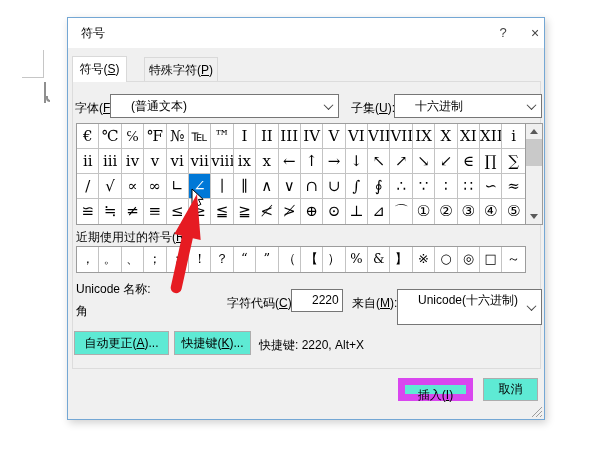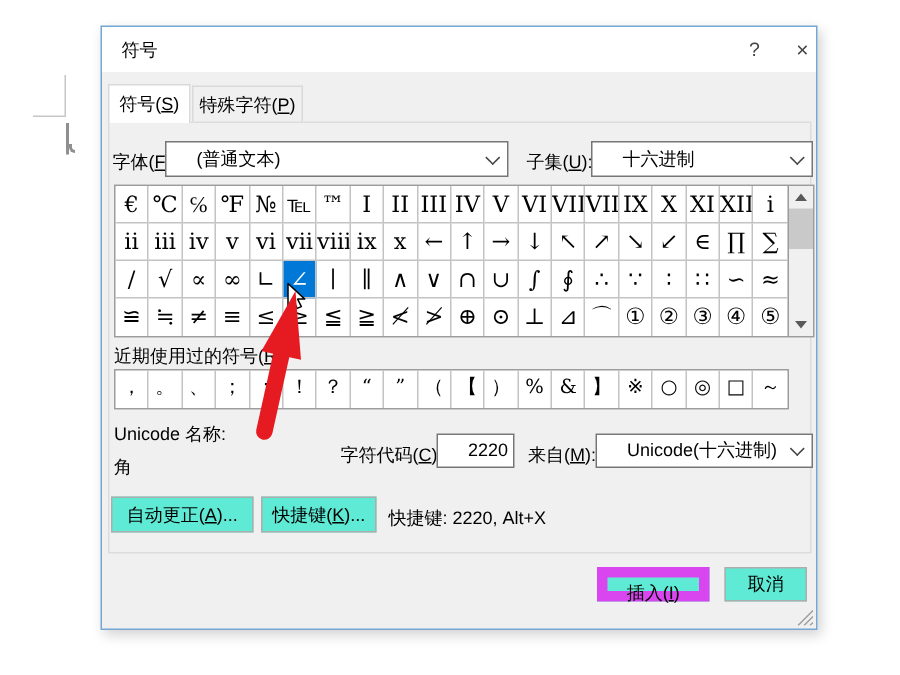--- a/index.html
+++ b/index.html
@@ -22,21 +22,21 @@
     box-shadow:2px 3px 8px rgba(0,0,0,.18);
   }
   .titlebar{position:absolute;left:0;top:0;width:100%;height:30px;background:#ffffff;}
   .title{position:absolute;left:13px;top:0;line-height:30px;font-size:12px;}
   .cap-btn{position:absolute;top:0;width:22px;height:30px;text-align:center;line-height:30px;color:#444;font-size:13px;cursor:default;}
   .help-btn{left:424px;}
   .close-btn{left:456px;font-size:14px;}
   
   .tab{position:absolute;text-align:center;font-size:12px;}
   .tab-active{left:4px;top:38px;width:55px;height:26px;line-height:25px;background:#ffffff;border:1px solid #d9d9d9;border-bottom:none;z-index:3;}
-  .tab-inactive{left:60px;top:39px;width:74px;height:25px;line-height:24px;background:#f0f0f0;border:1px solid #d9d9d9;border-bottom:none;z-index:1;}
+  .tab-inactive{left:76px;top:39px;width:74px;height:25px;line-height:24px;background:#f0f0f0;border:1px solid #d9d9d9;border-bottom:none;z-index:1;}
   .pane{position:absolute;left:4px;top:63px;width:469px;height:288px;background:#f0f0f0;border:1px solid #dcdcdc;z-index:2;}
   .lbl{position:absolute;white-space:nowrap;z-index:4;}
   
   .field{position:absolute;background:#fff;border:1px solid #767676;height:24px;line-height:22px;padding-left:20px;z-index:4;overflow:hidden;}
   .dd-zone{position:absolute;right:0;top:0;bottom:0;width:19px;display:flex;align-items:center;justify-content:center;}
   .chev{width:7px;height:7px;border-right:1.4px solid #444;border-bottom:1.4px solid #444;transform:rotate(45deg) translate(-1px,-1px);}
   
   .grid-wrap{position:absolute;left:8px;top:105px;width:467px;height:102px;border:1px solid #9c9c9c;background:#fff;display:flex;z-index:4;}
   .cells{width:448px;}
   .srow{display:flex;height:25px;}
@@ -232,21 +232,21 @@
       </div>
     </div>
 
   <span class="lbl" style="left:8px;top:263px;">Unicode 名称:</span>
   <span class="lbl" style="left:8px;top:285px;">角</span>
   <span class="lbl ak" style="left:159px;top:277px;">字符代码(<u>C</u>):</span>
   <div class="field" style="left:223px;top:271px;width:52px;height:23px;line-height:21px;">
     <span>2220</span>
   </div>
   <span class="lbl ak" style="left:284px;top:277px;">来自(<u>M</u>):</span>
-  <div class="field" style="left:329px;top:271px;width:145px;height:23px;line-height:21px;">
+  <div class="field" style="left:329px;top:271px;width:145px;height:36px;line-height:21px;">
     <span>Unicode(十六进制)</span>
     <span class="dd-zone">
         <span class="chev"></span>
       </span>
   </div>
 
   <div class="btn ak" style="left:6px;top:313px;width:95px;height:24px;line-height:22px;">自动更正(<u>A</u>)...</div>
   <div class="btn ak" style="left:106px;top:313px;width:77px;height:24px;line-height:22px;">快捷键(<u>K</u>)...</div>
   <span class="lbl" style="left:191px;top:319px;">快捷键: 2220, Alt+X</span>
 

